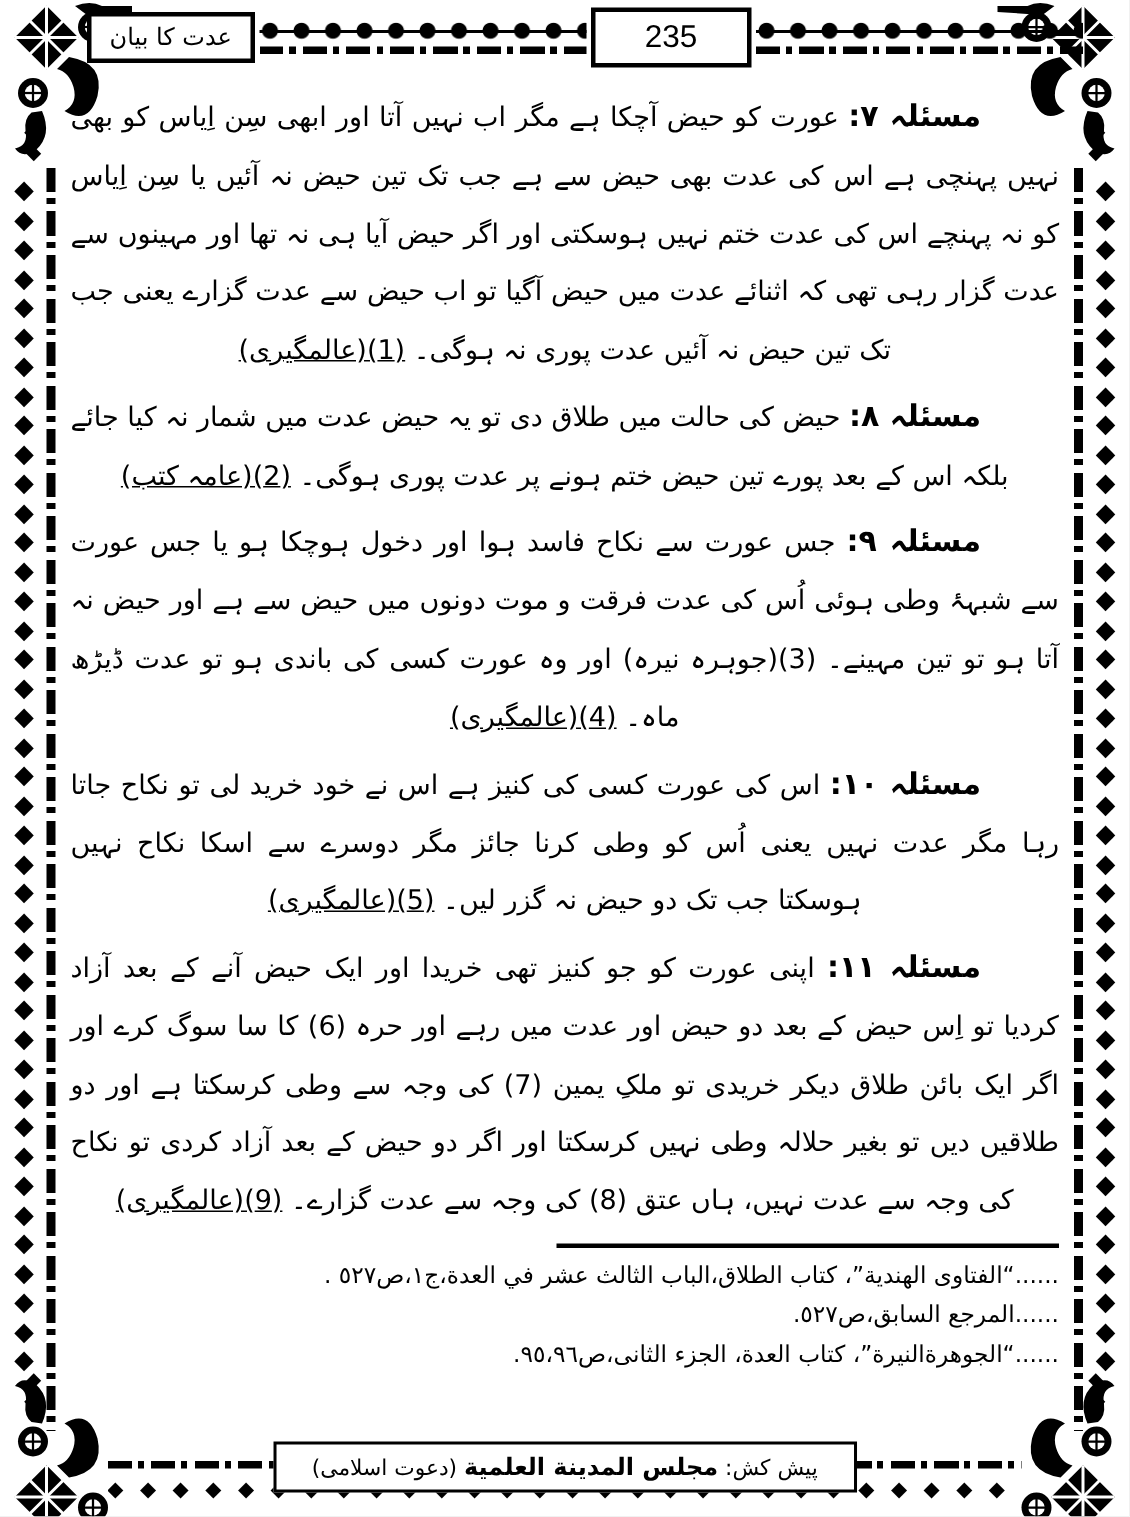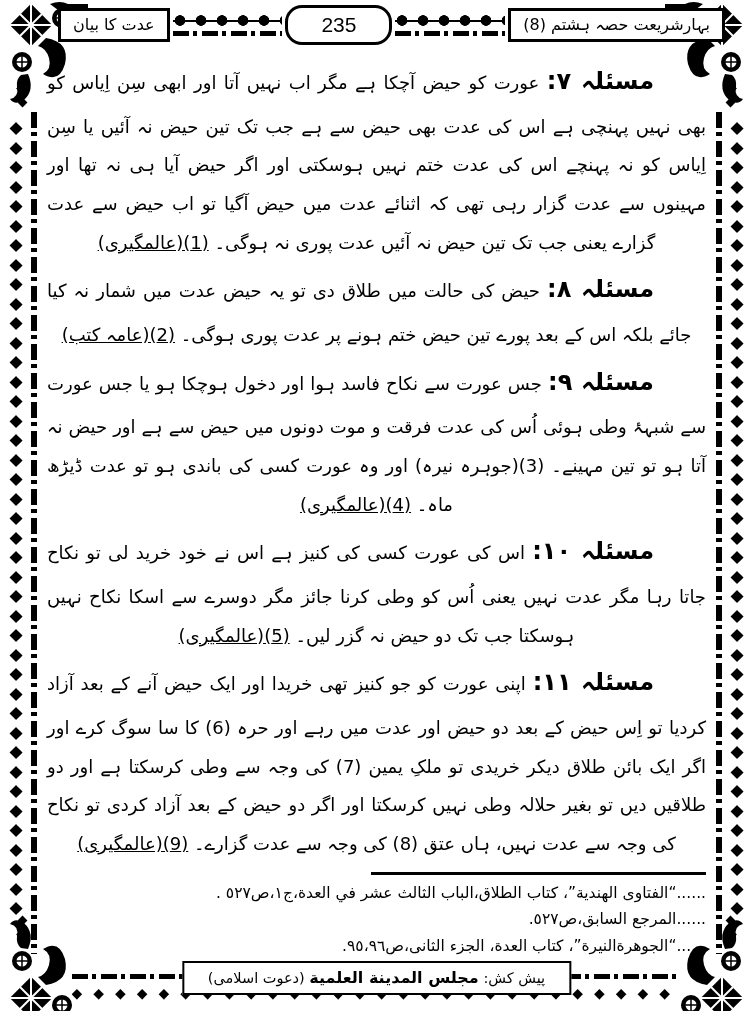--- a/index.html
+++ b/index.html
@@ -15,33 +15,33 @@
   .corner{position:absolute;width:92px;height:116px;}
   .corner.tl{top:-2px;left:-2px;}
   .corner.tr{top:-2px;right:-2px;transform:scaleX(-1);}
   .corner.bl{bottom:-14px;left:-2px;transform:scaleY(-1);}
   .corner.br{bottom:-14px;right:-2px;transform:scale(-1,-1);}
   
   .hstrip{position:absolute;top:5px;left:58px;right:28px;height:40px;
           display:flex;direction:rtl;align-items:center;}
   .hbox{border:3px solid #000;background:#fff;padding:2px 12px;font-weight:normal;
         font-size:16px;white-space:nowrap;line-height:1.5;}
-  .hbox.num{font-family:"Liberation Sans","DejaVu Sans",sans-serif;font-size:21px;padding:1px 33px;border-radius:17px;}
+  .hbox.num{font-family:"Liberation Sans","DejaVu Sans",sans-serif;font-size:21px;padding:1px 33px;}
   .hseg{flex:1;display:flex;flex-direction:column;gap:4px;margin:0 3px;min-width:20px;}
   .bead-h{height:13px;background-image:
       radial-gradient(circle at 7px 6.5px,#000 5px,transparent 5.6px),
       linear-gradient(#000,#000);
       background-size:21px 13px,100% 2px;background-position:0 0,center;
       background-repeat:repeat-x,no-repeat;}
   .ddh{height:5px;background:repeating-linear-gradient(90deg,#000 0 16px,transparent 16px 20px,#000 20px 24px,transparent 24px 29px);}
   
   .body-text{position:absolute;top:56px;left:47px;right:47px;direction:rtl;}
   p.masala{margin:0 0 2px 0;text-align:justify;text-align-last:center;
            font-size:18px;line-height:2.15;text-indent:52px;}
-  .mlabel{font-weight:bold;font-size:24px;}
+  .mlabel{font-weight:bold;font-size:20px;}
   .mcite{white-space:nowrap;text-decoration:underline;}
   
   .fnsep{width:335px;border-top:3px solid #000;margin:8px 0 5px auto;height:0;}
   .footnotes{direction:rtl;text-align:right;font-size:15.5px;line-height:1.72;}
   .fnrow{margin:0;}
   
   .fddh{position:absolute;bottom:32px;left:72px;right:72px;height:5px;
         background:repeating-linear-gradient(90deg,#000 0 16px,transparent 16px 20px,#000 20px 24px,transparent 24px 29px);}
   .fbeads{position:absolute;bottom:10px;left:72px;right:72px;text-align:center;
           font-size:14px;letter-spacing:11px;white-space:nowrap;overflow:hidden;color:#000;}
@@ -248,23 +248,20 @@
         </g>
       <path d="M48 40 Q72 44 67 66 Q61 86 45 76 Q54 71 51 60 Q48 50 40 48 Z"></path>
       <path d="M30 76 Q37 92 26 102 Q17 108 12 101 Q21 99 19 89 Q18 81 23 77 Z"></path>
       <rect x="20" y="86" width="9" height="9" transform="rotate(45 24.5 90.5)"></rect>
       <rect x="21" y="101" width="7" height="7" transform="rotate(45 24.5 104.5)"></rect>
       <path d="M52 6 Q62 2 70 6 L90 6 L90 10 L60 12 Z"></path>
     </g>
   </svg>
 
   <div class="hstrip">
-    <div class="hbox">
-      <span>بہارشریعت حصہ ہشتم (8)</span>
-    </div>
     <div class="hseg">
       <div class="bead-h"></div>
       <div class="ddh"></div>
     </div>
     <div class="hbox num">
       <span>235</span>
     </div>
     <div class="hseg">
       <div class="bead-h"></div>
       <div class="ddh"></div>

